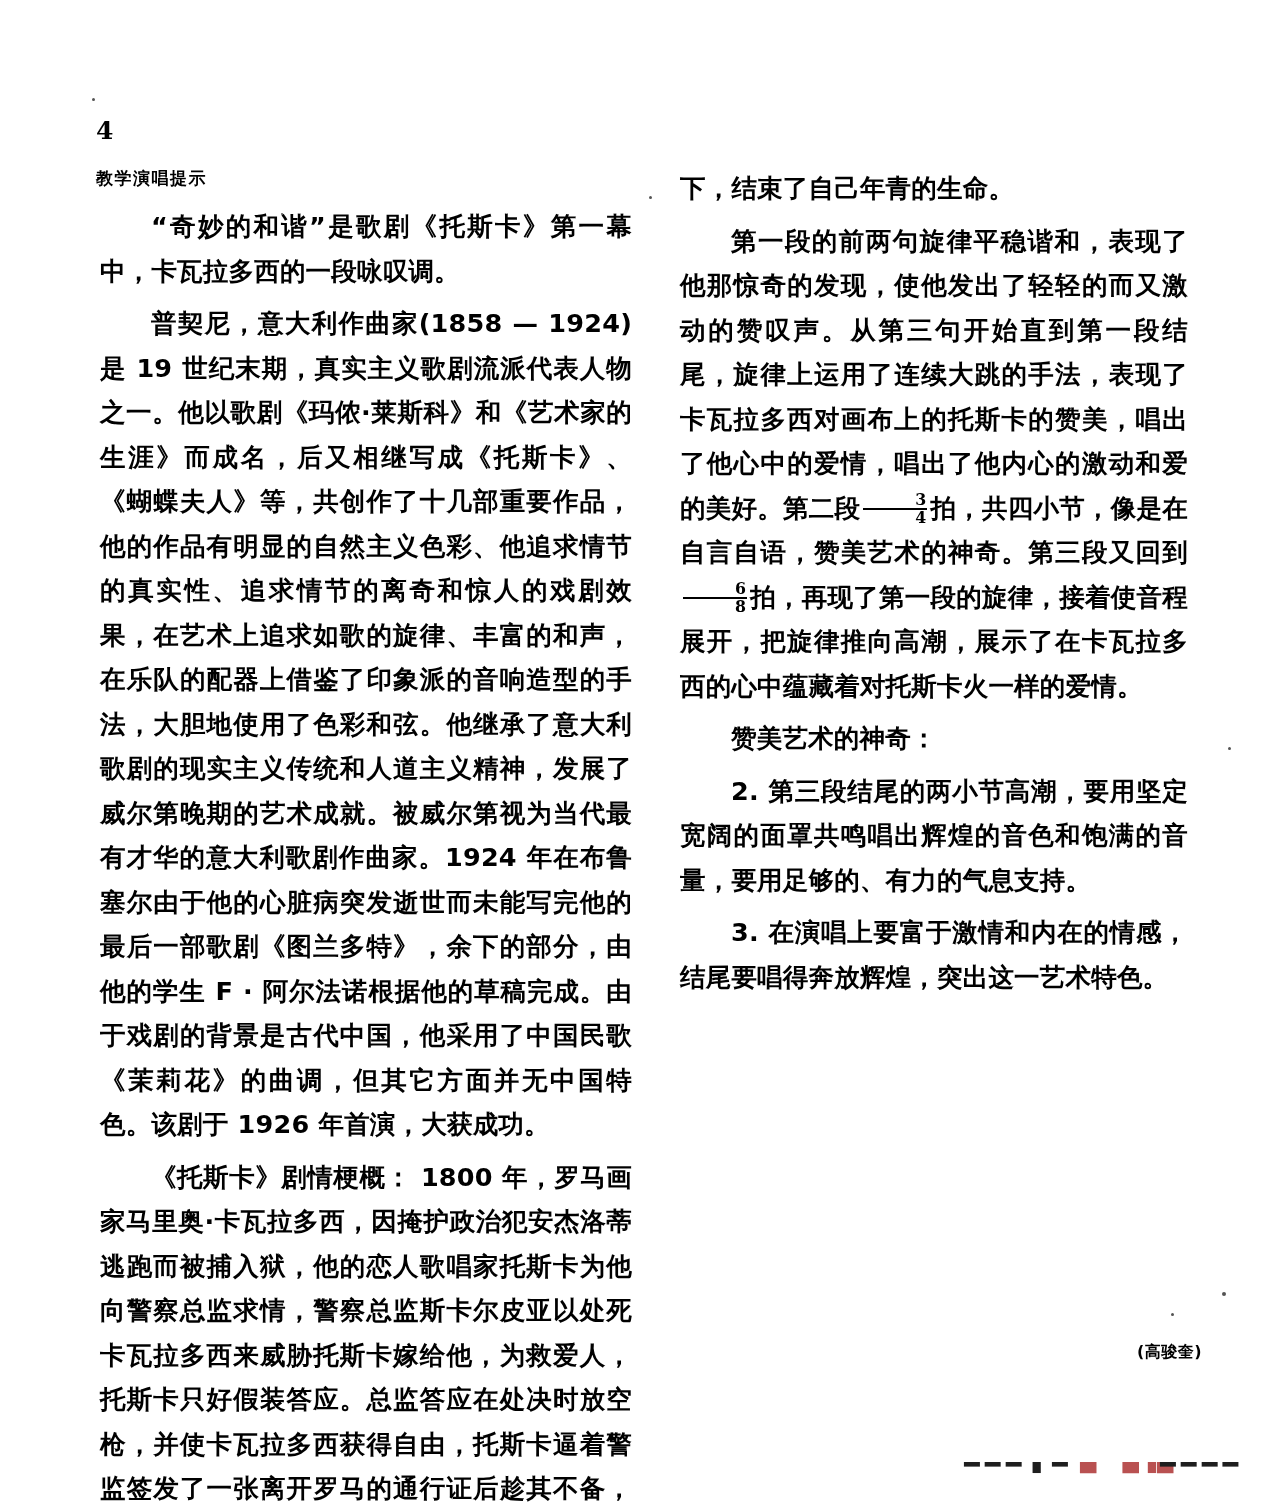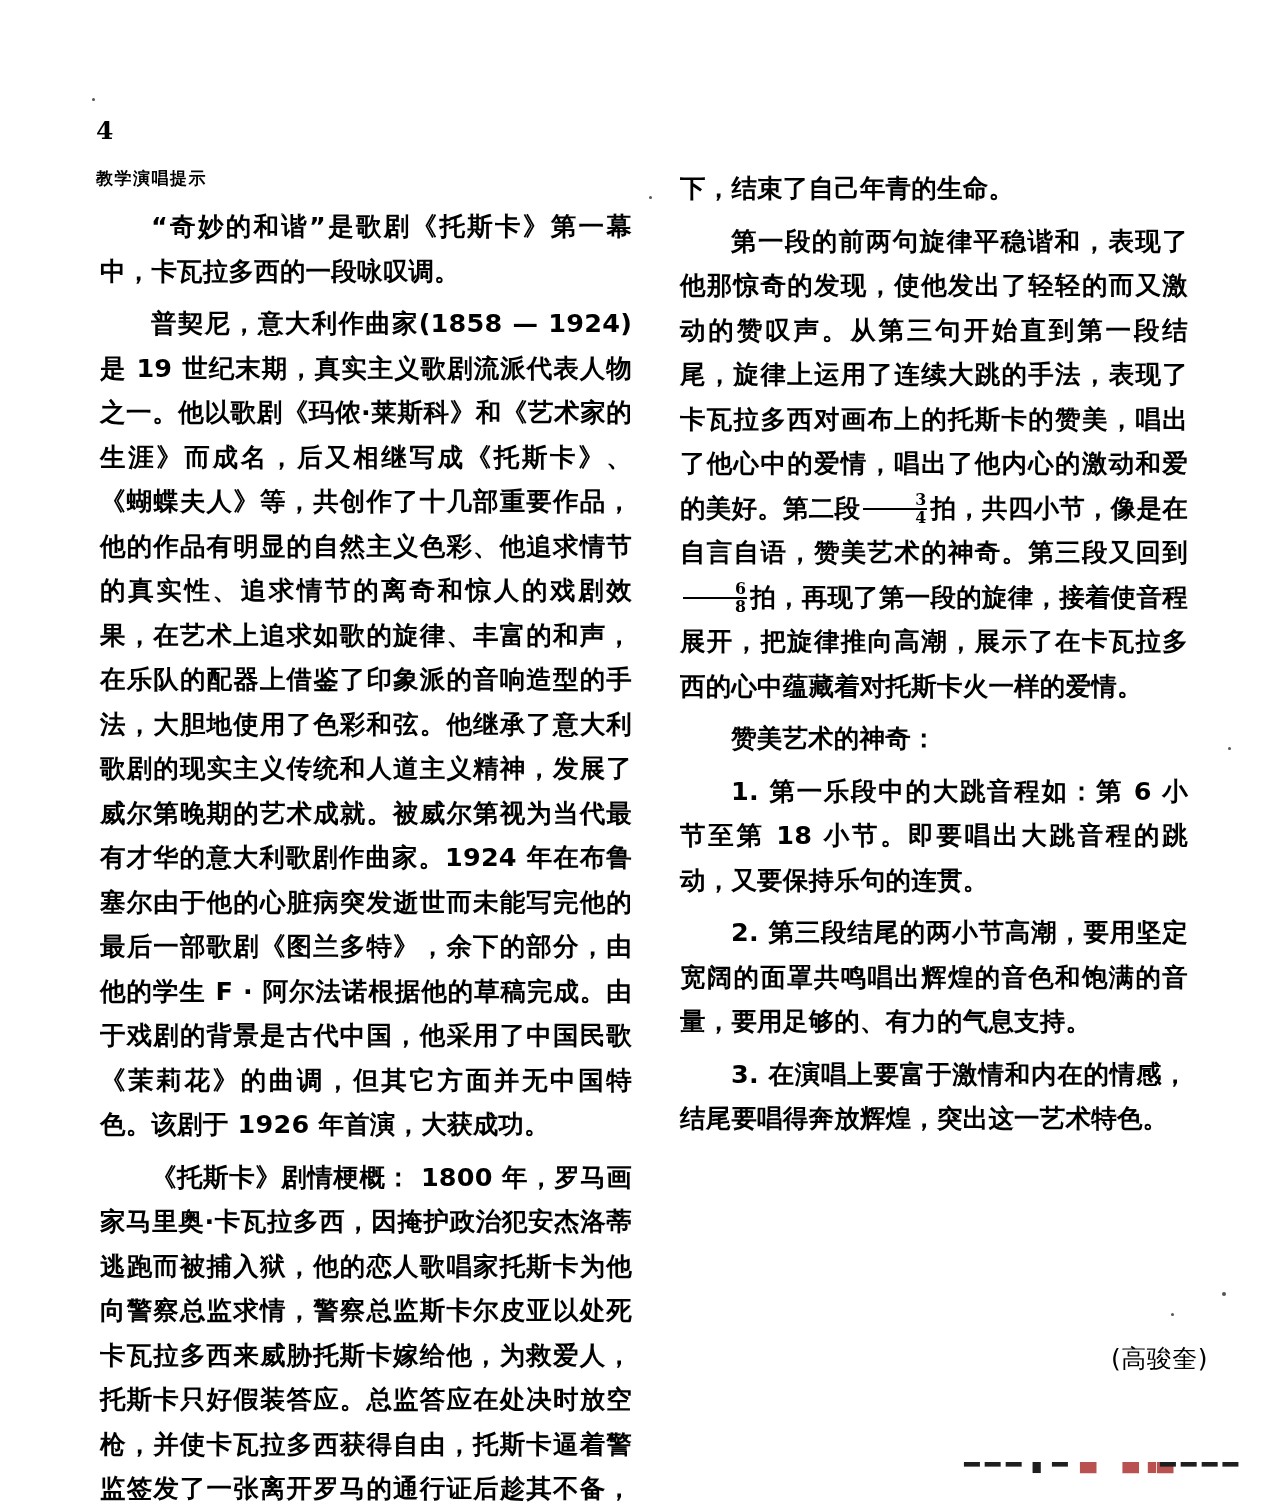--- a/index.html
+++ b/index.html
@@ -77,24 +77,24 @@
     font-size: 0.62em;
     font-weight: 700;
     margin: 0 3px;
     font-family: "DejaVu Serif", "Liberation Serif", serif;
   }
   .frac .num { display: block; padding: 0 1px; }
   .frac .den { display: block; padding: 0 1px; border-top: 2.5px solid #000; }
 
   .byline {
     position: absolute;
-    right: 64px;
+    right: 70px;
     top: 1342px;
-    font-size: 25px;
-    font-weight: 400;
+    font-size: 16px;
+    font-weight: 700;
     letter-spacing: 0.5px;
   }
 
   
   .speck {
     position: absolute;
     background: #1a1a1a;
     border-radius: 50%;
     opacity: .75;
   }
@@ -135,21 +135,20 @@
 
   <div class="col col-right">
 
     <p class="para noindent">下，结束了自己年青的生命。</p>
 
 
     <p class="para"><span>第一段的前两句旋律平稳谐和，表现了他那惊奇的发现，使他发出了轻轻的而又激动的赞叹声。从第三句开始直到第一段结尾，旋律上运用了连续大跳的手法，表现了卡瓦拉多西对画布上的托斯卡的赞美，唱出了他心中的爱情，唱出了他内心的激动和爱的美好。第二段</span><span class="frac"><span class="num">3</span><span class="den">4</span></span><span>拍，共四小节，像是在自言自语，赞美艺术的神奇。第三段又回到</span><span class="frac"><span class="num">6</span><span class="den">8</span></span><span>拍，再现了第一段的旋律，接着使音程展开，把旋律推向高潮，展示了在卡瓦拉多西的心中蕴藏着对托斯卡火一样的爱情。</span></p>
 
     <p class="para">赞美艺术的神奇：</p>
 
-    <p class="para">1. 第一乐段中的大跳音程如：第 6 小节至第 18 小节。即要唱出大跳音程的跳动，又要保持乐句的连贯。</p>
     <p class="para">2. 第三段结尾的两小节高潮，要用坚定宽阔的面罩共鸣唱出辉煌的音色和饱满的音量，要用足够的、有力的气息支持。</p>
     <p class="para">3. 在演唱上要富于激情和内在的情感，结尾要唱得奔放辉煌，突出这一艺术特色。</p>
 
   </div>
 
   <div class="byline">(高骏奎)</div>
 
   <div class="speck" style="left:92px;  top:98px;  width:3px; height:3px;"></div>
   <div class="speck" style="left:649px; top:196px; width:3px; height:3px;"></div>
   <div class="speck" style="left:1228px;top:747px; width:3px; height:3px;"></div>

